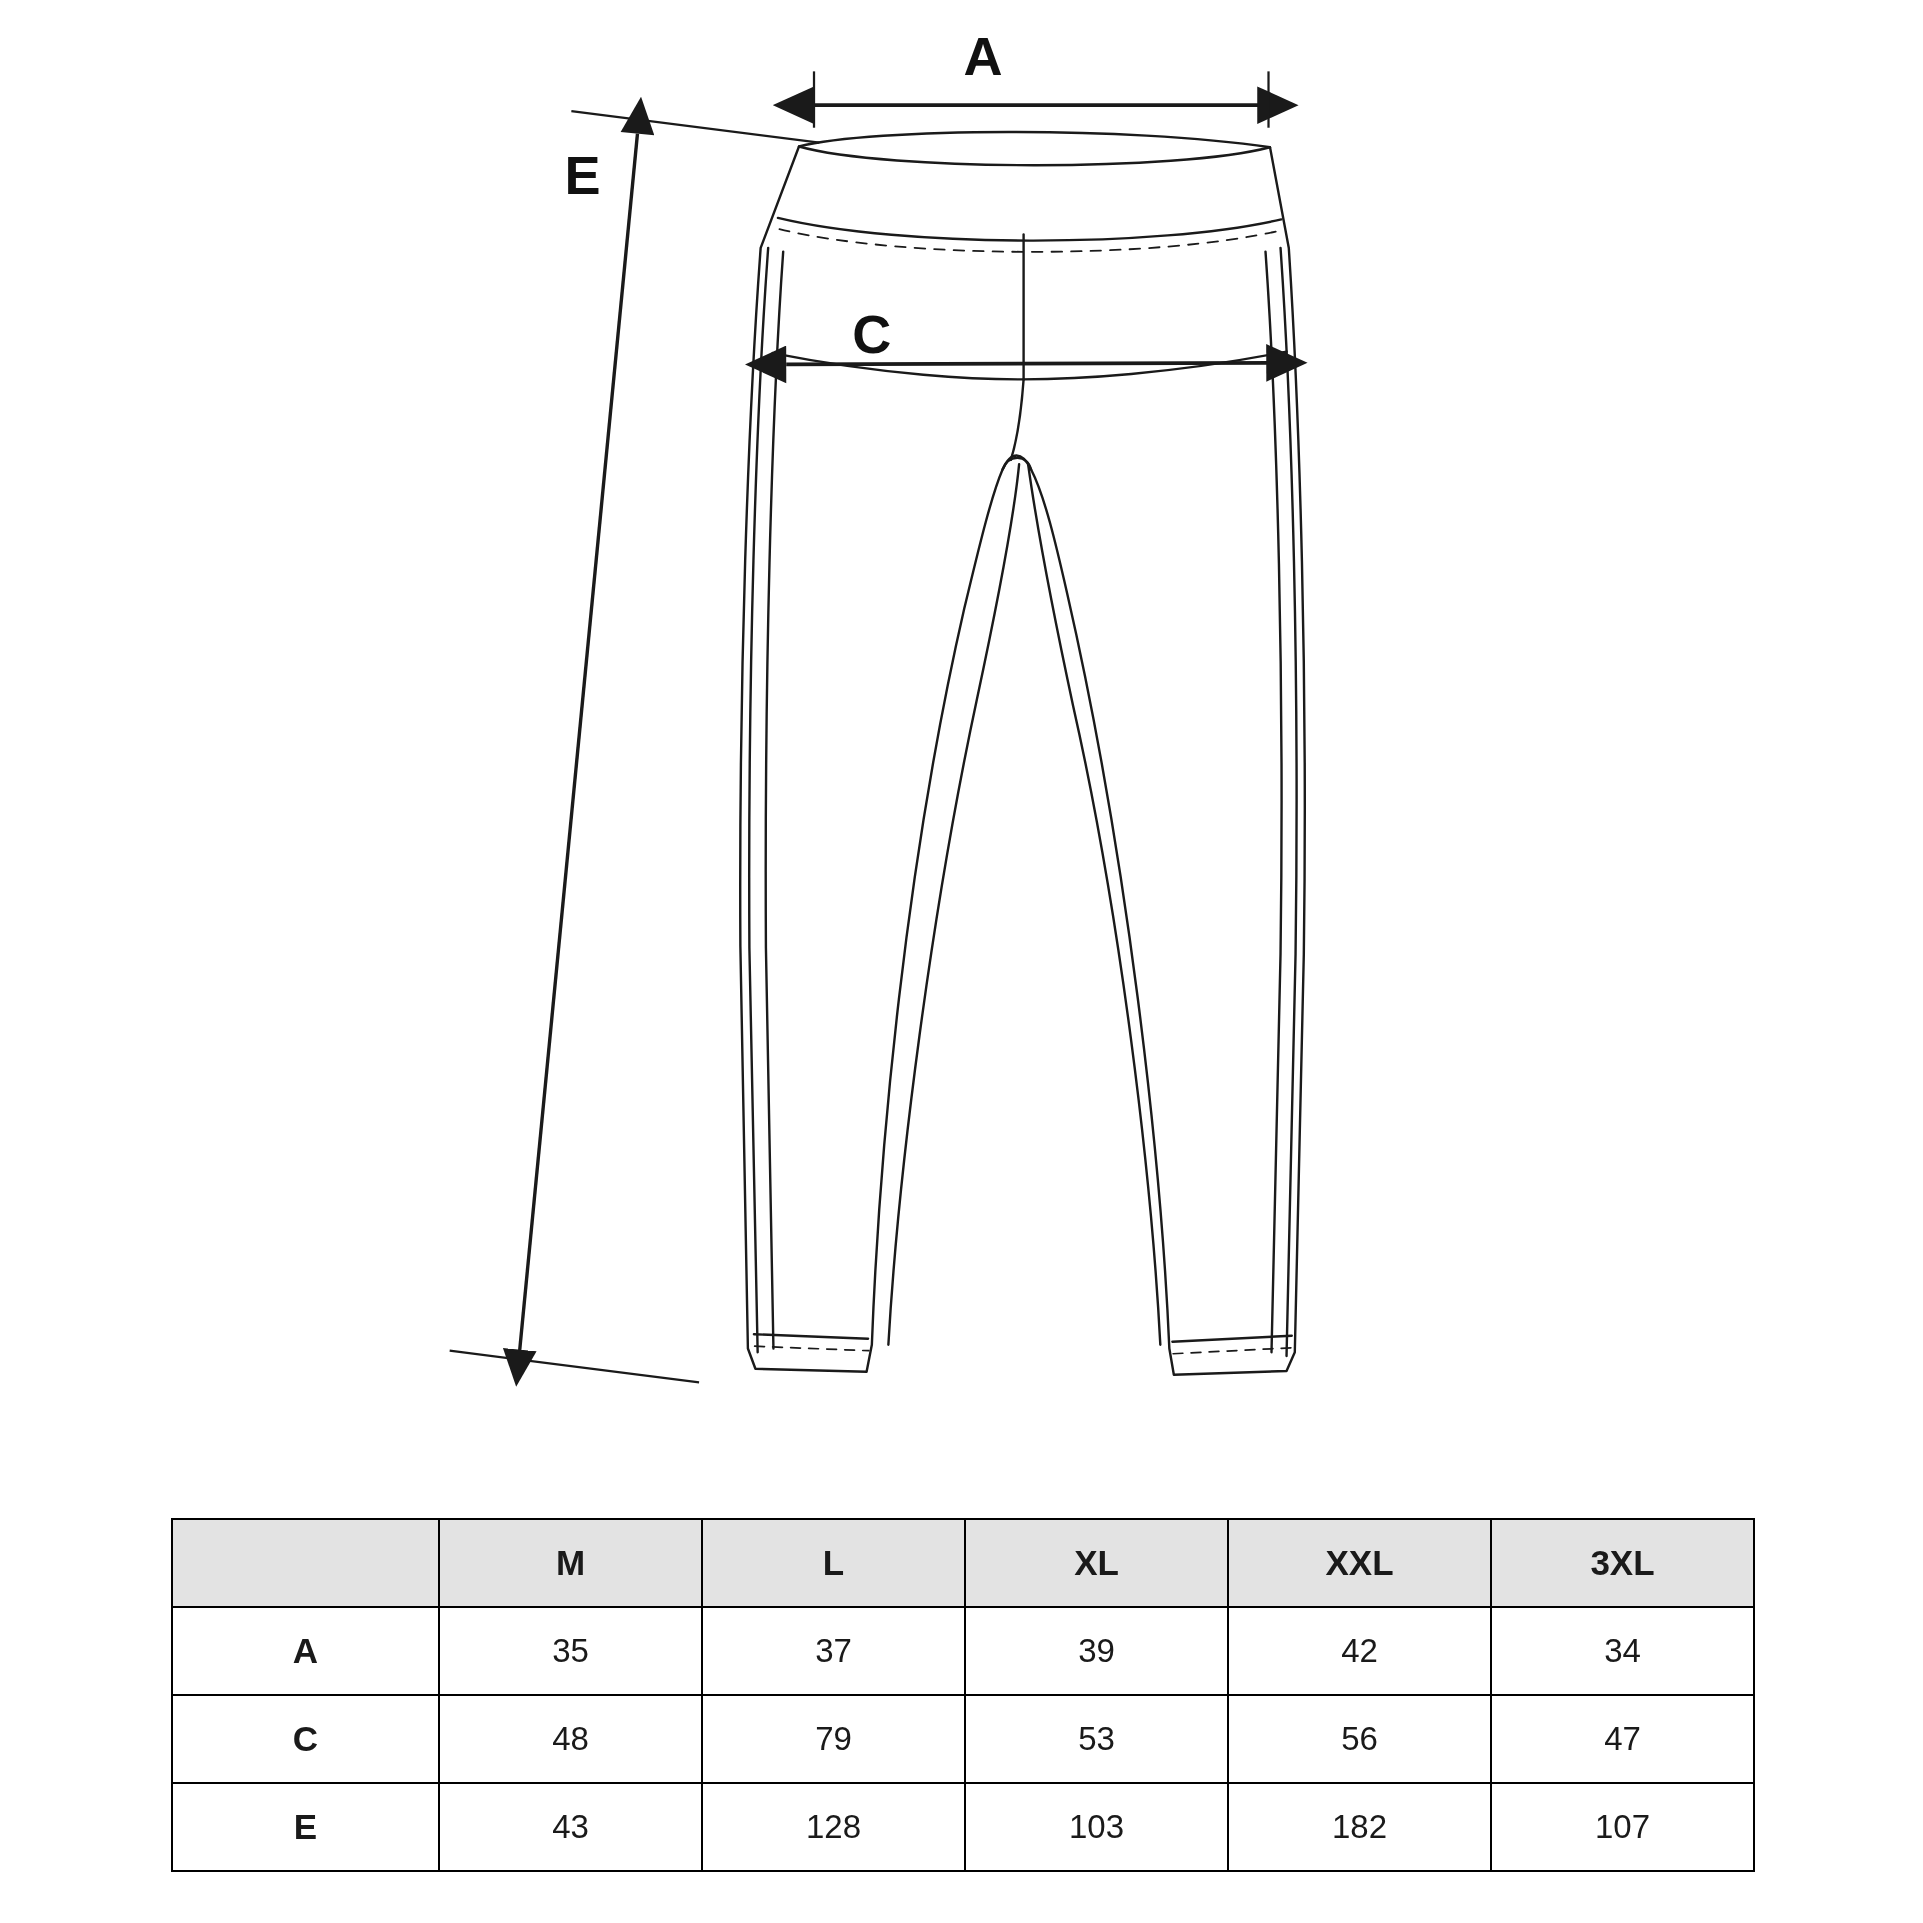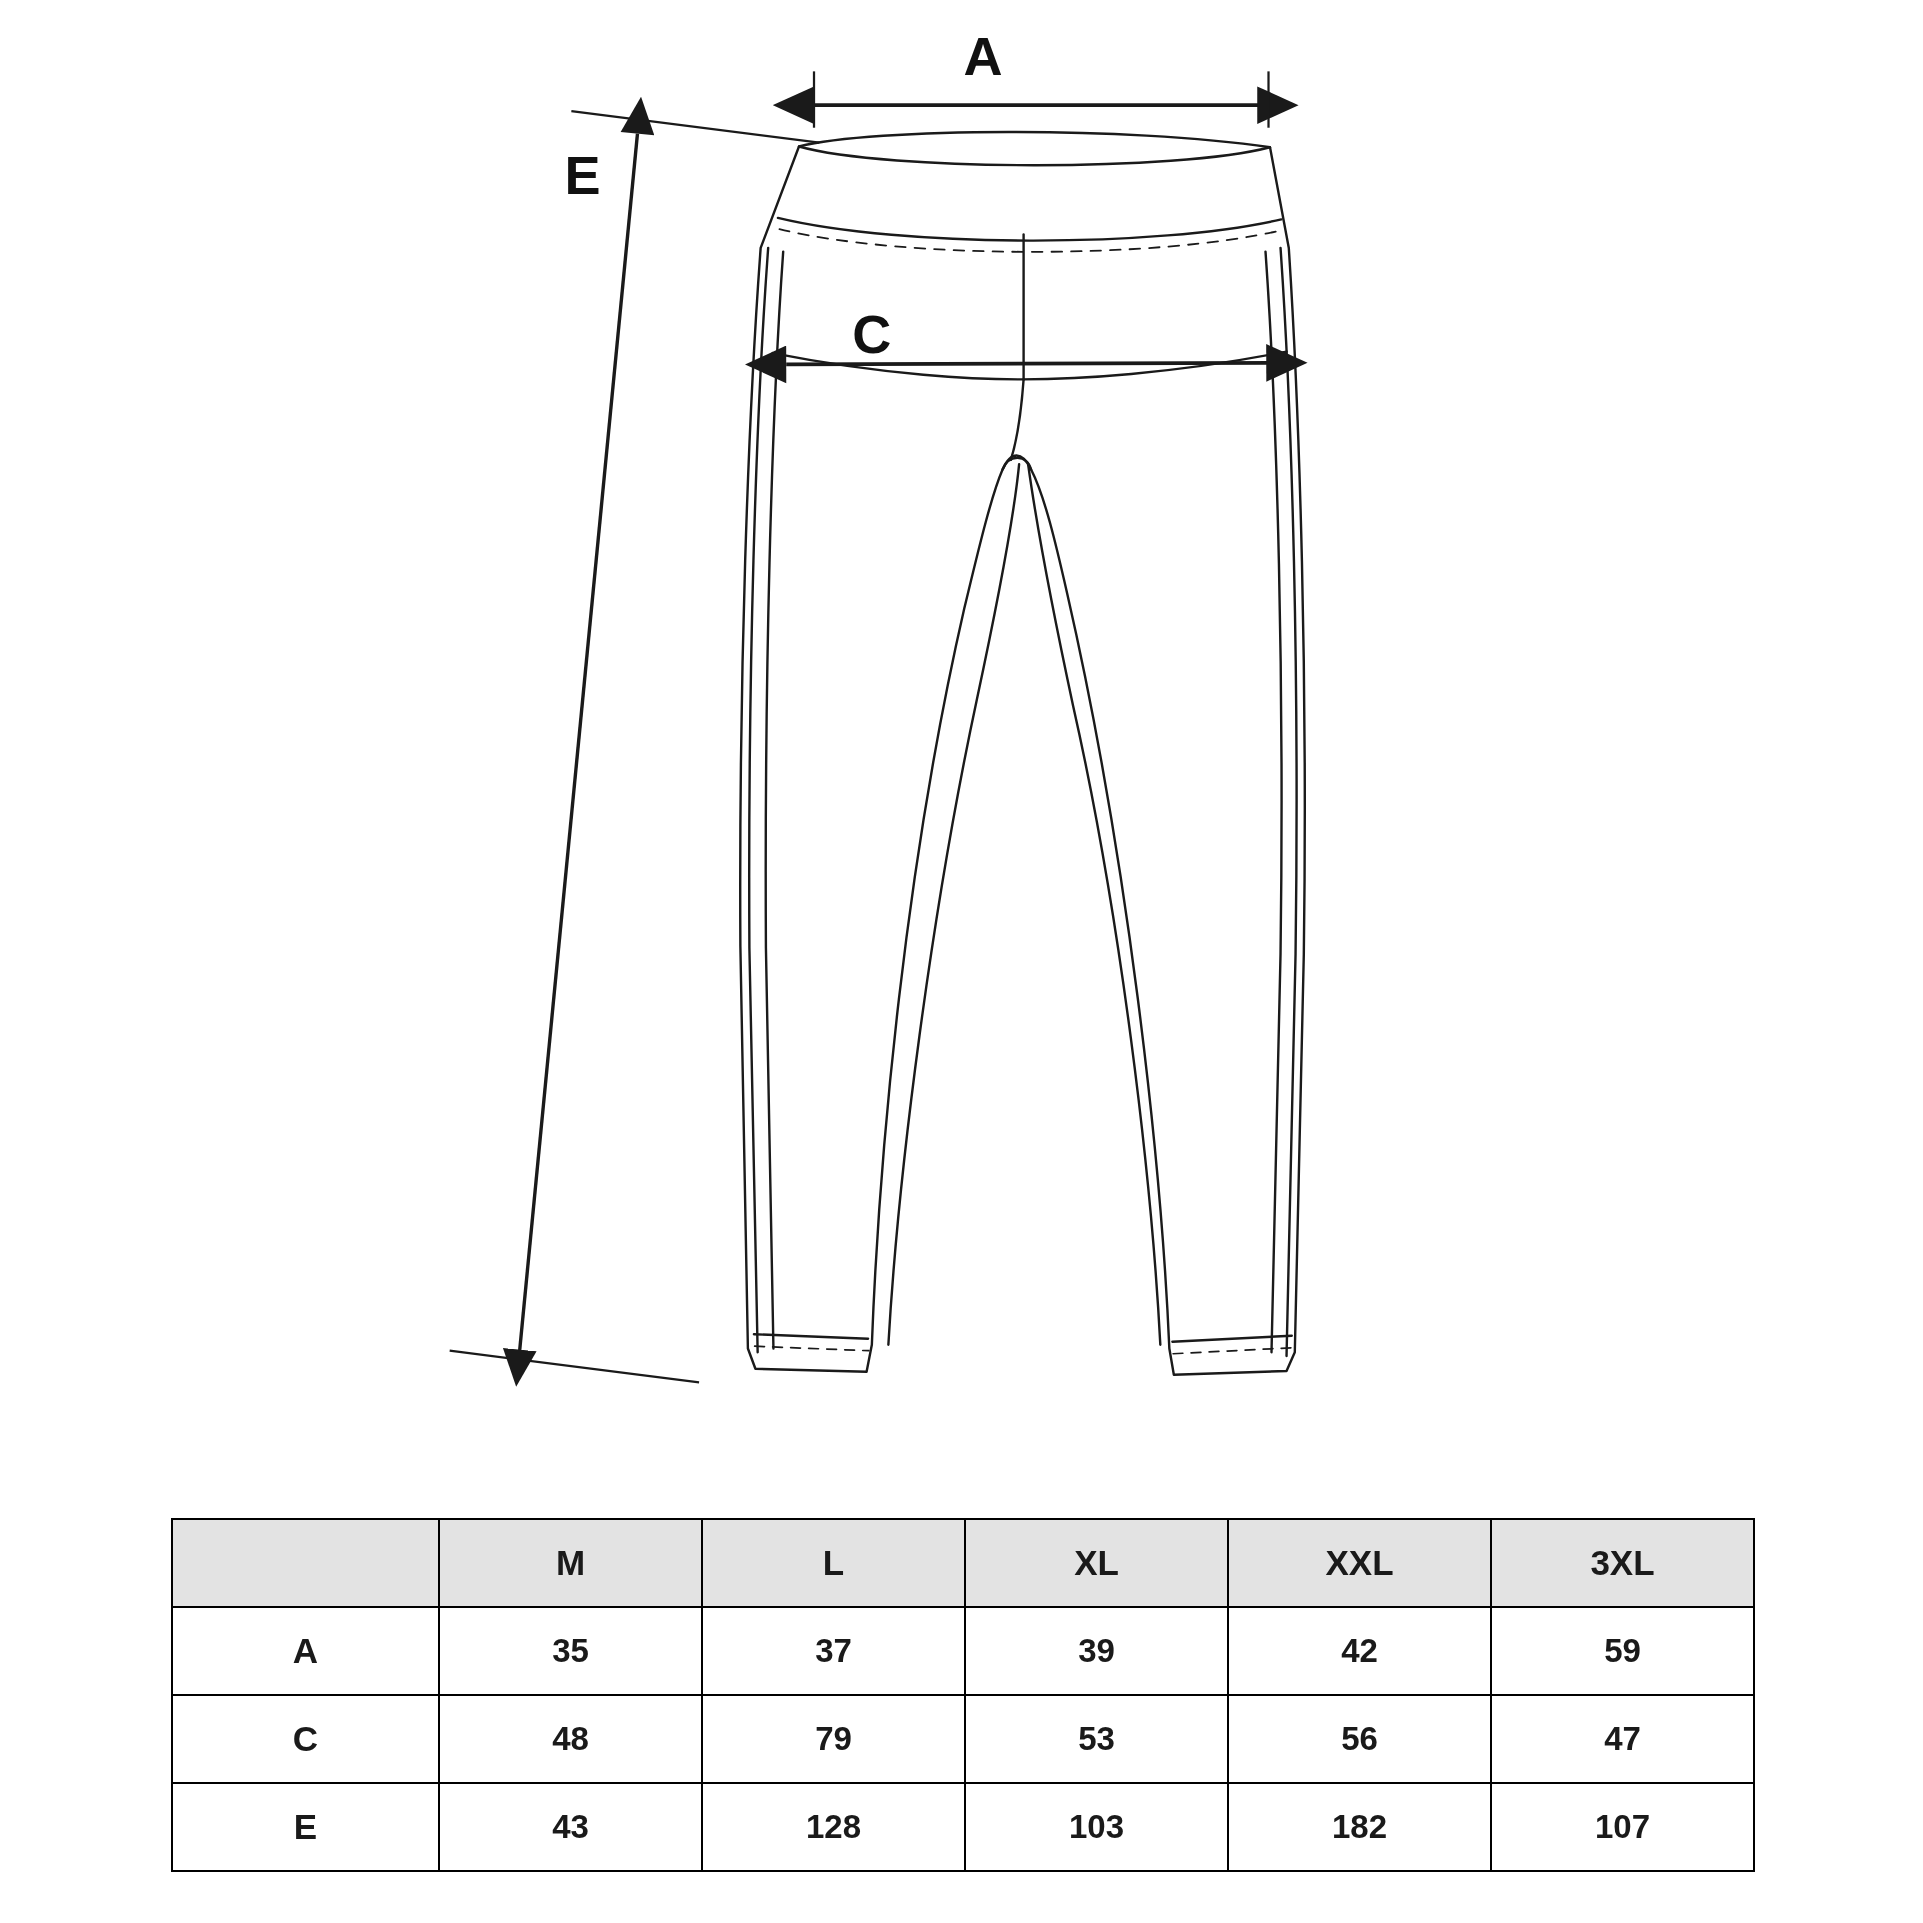--- a/index.html
+++ b/index.html
@@ -53,21 +53,21 @@
     table-layout: fixed;
     font-family: "Liberation Sans", sans-serif;
   }
   table.size-table th,
   table.size-table td {
     border: 2.3px solid #000000;
     height: 86px;
     text-align: center;
     vertical-align: middle;
     font-size: 33px;
-    font-weight: bold;
+    font-weight: normal;
     color: #1a1a1a;
     padding: 0;
   }
   table.size-table thead th {
     background: #e3e3e3;
     font-weight: bold;
     font-size: 35px;
   }
   table.size-table thead th.corner {
     background: #e3e3e3;
@@ -194,21 +194,21 @@
           <th>3XL</th>
         </tr>
       </thead>
       <tbody>
         <tr>
           <th class="row-head">A</th>
           <td>35</td>
           <td>37</td>
           <td>39</td>
           <td>42</td>
-          <td>59</td>
+          <td>34</td>
         </tr>
         <tr>
           <th class="row-head">C</th>
           <td>48</td>
           <td>79</td>
           <td>53</td>
           <td>56</td>
           <td>47</td>
         </tr>
         <tr>

